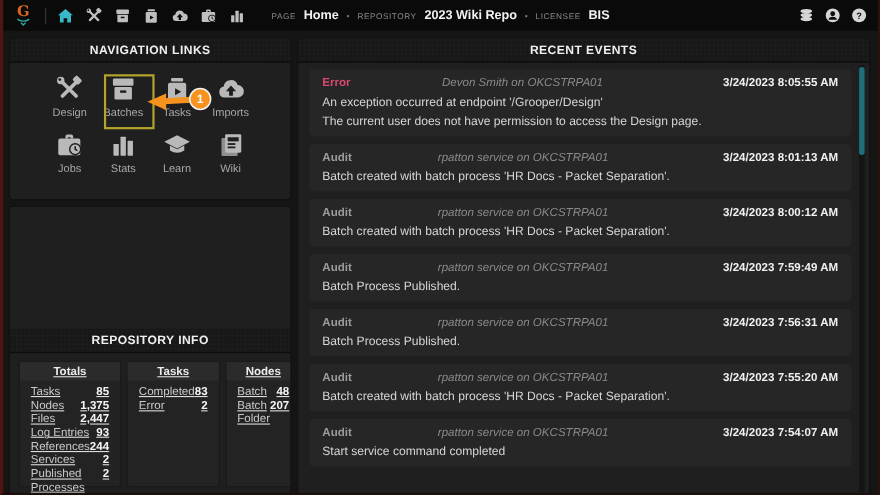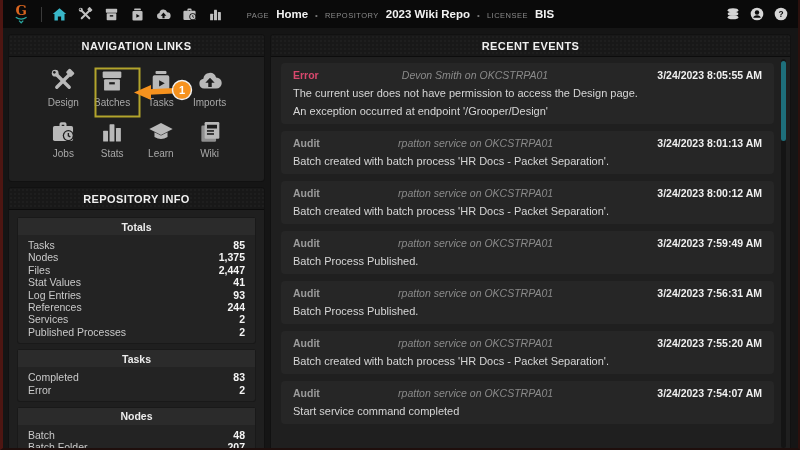--- a/index.html
+++ b/index.html
@@ -41,21 +41,21 @@
   
   .nav-panel { height:146px; flex:0 0 auto; }
   .nav-grid { display:grid; grid-template-columns:repeat(4,1fr); padding:10px 30px 6px; row-gap:10px; }
   .nav-item { display:flex; flex-direction:column; align-items:center; gap:2px; cursor:pointer; }
   .nav-ico { width:28px; height:28px; color:#b9b9b9; }
   .nav-ico svg { width:100%; height:100%; display:block; }
   .nav-label { font-size:10px; color:#a8a8a8; }
 
   
   .repo-panel { flex:1;justify-content:flex-end; }
-  .repo-body { padding:8px 9px; overflow:hidden; display:flex; flex-direction:column; gap:7px; }
+  .repo-body { padding:8px 9px; overflow:hidden; display:flex; flex-direction:row; gap:7px;text-decoration:underline; }
   .repo-section { background:#232323; border-radius:2px; box-shadow:0 0 0 1px #191919; }
   .repo-sec-header { height:17px; background:#2b2b2b; display:flex; align-items:center; justify-content:center; font-size:10.5px; font-weight:bold; color:#ececec; }
   .repo-rows { padding:4px 10px 5px; }
   .repo-row { display:flex; justify-content:space-between; align-items:baseline; height:12.4px; }
   .repo-row-label { font-size:10.5px; color:#c9c9c9; }
   .repo-row-value { font-size:10.5px; font-weight:bold; color:#f5f5f5; }
 
   
   .events-panel { flex:1; }
   .events-body { position:relative; flex:1; padding:6px 16px 0 10px; overflow:hidden; }
@@ -297,24 +297,20 @@
               </div>
               <div class="repo-row">
                 <span class="repo-row-label">Nodes</span>
                 <span class="repo-row-value">1,375</span>
               </div>
               <div class="repo-row">
                 <span class="repo-row-label">Files</span>
                 <span class="repo-row-value">2,447</span>
               </div>
               <div class="repo-row">
-                <span class="repo-row-label">Stat Values</span>
-                <span class="repo-row-value">41</span>
-              </div>
-              <div class="repo-row">
                 <span class="repo-row-label">Log Entries</span>
                 <span class="repo-row-value">93</span>
               </div>
               <div class="repo-row">
                 <span class="repo-row-label">References</span>
                 <span class="repo-row-value">244</span>
               </div>
               <div class="repo-row">
                 <span class="repo-row-label">Services</span>
                 <span class="repo-row-value">2</span>
@@ -359,22 +355,22 @@
     <div class="panel events-panel">
       <div class="panel-header">RECENT EVENTS</div>
       <div class="events-body">
         <div id="events-list">
             <div class="event-card">
               <div class="event-head">
                 <span class="event-type sev-error">Error</span>
                 <span class="event-user">Devon Smith on OKCSTRPA01</span>
                 <span class="event-time">3/24/2023 8:05:55 AM</span>
               </div>
+              <div class="event-msg">An exception occurred at endpoint '/Grooper/Design'</div>
               <div class="event-msg">The current user does not have permission to access the Design page.</div>
-              <div class="event-msg">An exception occurred at endpoint '/Grooper/Design'</div>
             </div>
             <div class="event-card">
               <div class="event-head">
                 <span class="event-type">Audit</span>
                 <span class="event-user">rpatton service on OKCSTRPA01</span>
                 <span class="event-time">3/24/2023 8:01:13 AM</span>
               </div>
               <div class="event-msg">Batch created with batch process 'HR Docs - Packet Separation'.</div>
             </div>
             <div class="event-card">

